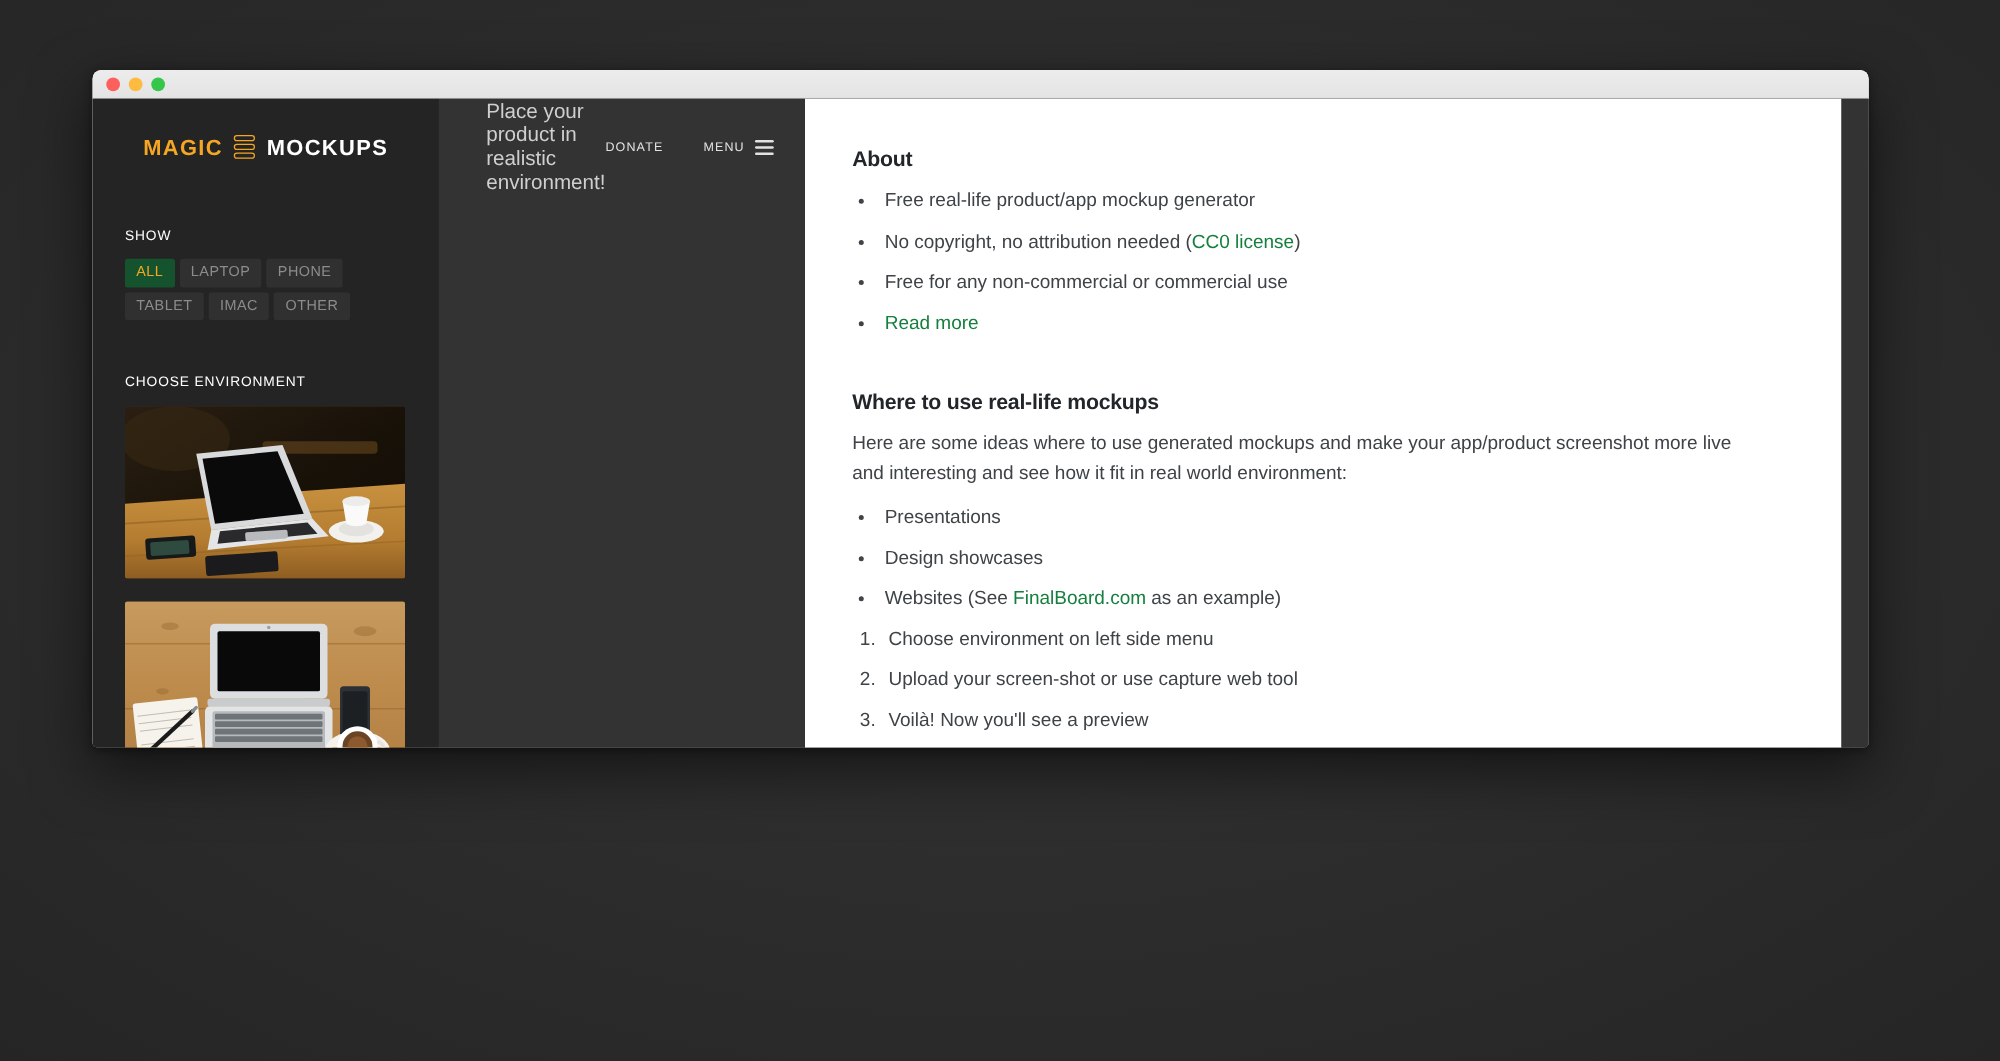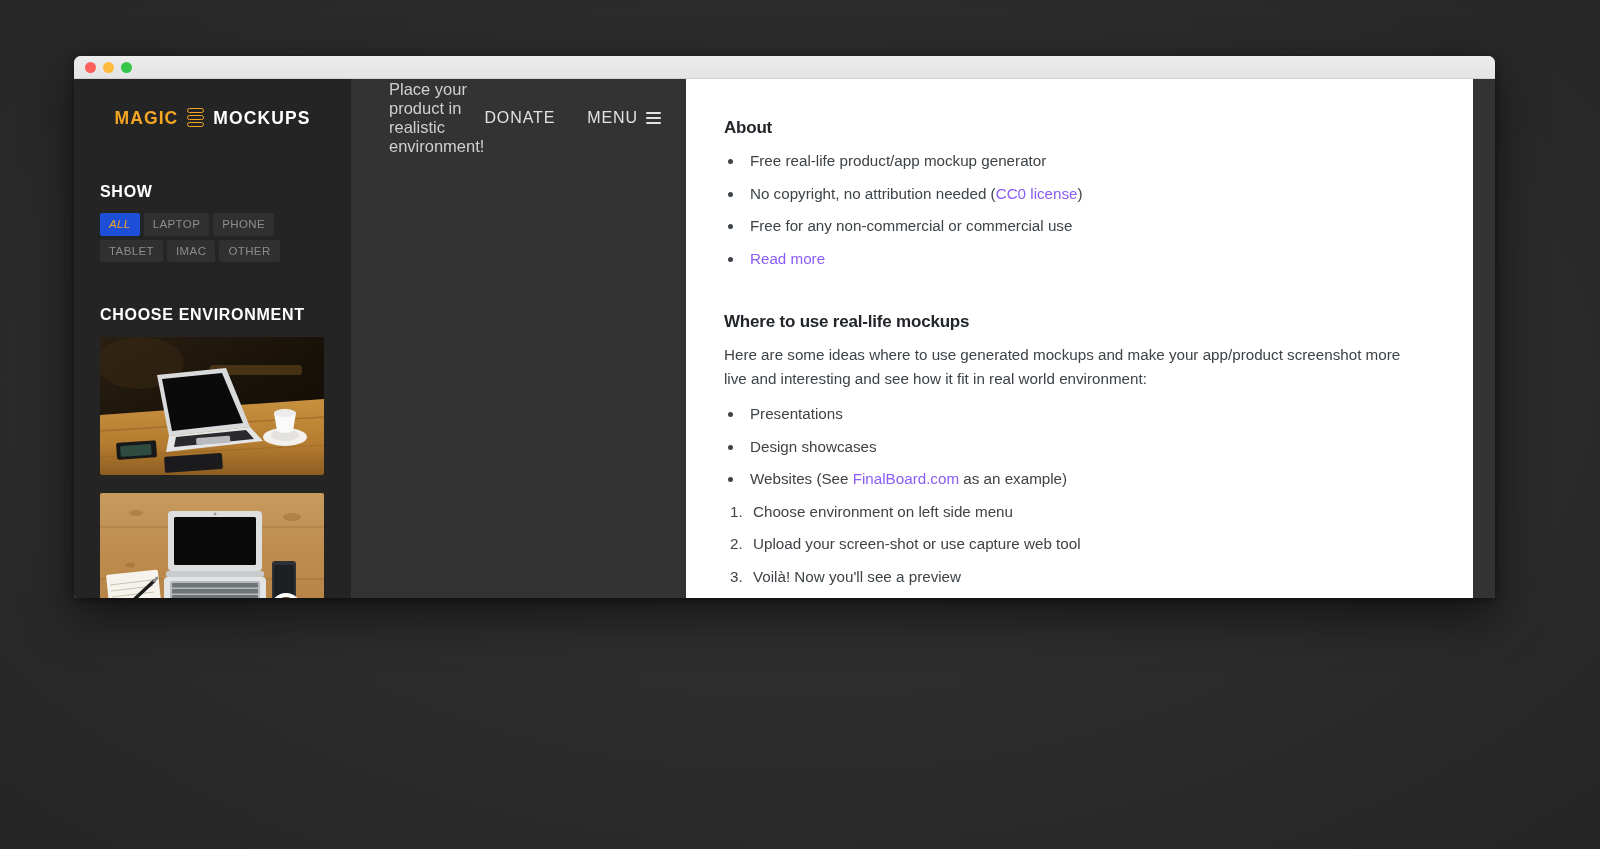--- a/index.html
+++ b/index.html
@@ -96,22 +96,22 @@
     background: #242424;
   }
   .logo-mark span:nth-child(1) { top: 0px; }
   .logo-mark span:nth-child(2) { top: 7px; }
   .logo-mark span:nth-child(3) { top: 14px; }
 
   .side-section { padding: 0 26px; }
 
   .side-heading {
     color: #ffffff;
-    font-size: 16px;
-    font-weight: bold;
+    font-size: 11px;
+    font-weight: normal;
     letter-spacing: 0.7px;
     margin-top: 26px;
     margin-bottom: 12px;
   }
   .side-heading.env { margin-top: 44px; margin-bottom: 13px; }
 
   .filters {
     display: flex;
     flex-wrap: wrap;
     gap: 4px;
@@ -123,23 +123,22 @@
     border: none;
     font-family: "Liberation Sans", sans-serif;
     font-size: 11.5px;
     letter-spacing: 0.4px;
     padding: 5px 9px;
     border-radius: 2px;
     cursor: pointer;
     line-height: 1.1;
   }
   .filter-btn.active {
-    background: #1d4ed8;
+    background: #14532d;
     color: #f5a623;
-    font-style: italic;
   }
 
   .thumbs { padding: 0 26px; }
   .thumb {
     width: 224px;
     height: 138px;
     margin-bottom: 18px;
     border-radius: 2px;
     overflow: hidden;
     cursor: pointer;
@@ -170,21 +169,21 @@
     color: #cfcfcf;
     flex: 1;
   }
   .nav {
     display: flex;
     align-items: center;
     gap: 32px;
   }
   .nav-item {
     color: #e2e2e2;
-    font-size: 16px;
+    font-size: 10px;
     letter-spacing: 0.9px;
     cursor: pointer;
     display: flex;
     align-items: center;
     gap: 8px;
   }
   .burger {
     display: inline-flex;
     flex-direction: column;
     justify-content: space-between;
@@ -226,21 +225,21 @@
   }
   ul.bullets li, ol.steps li {
     margin: 0 0 9px 0;
     padding-left: 6px;
   }
   ol.steps { margin-left: 23px; }
 
   p.para { margin: 6px 0 12px 0; max-width: 840px; }
 
   a.link {
-    color: #8b5cf6;
+    color: #15803d;
     text-decoration: none;
     cursor: pointer;
   }
 </style>
 </head>
 <body>
 
 <div class="desktop">
 
   <div class="browser-window">

